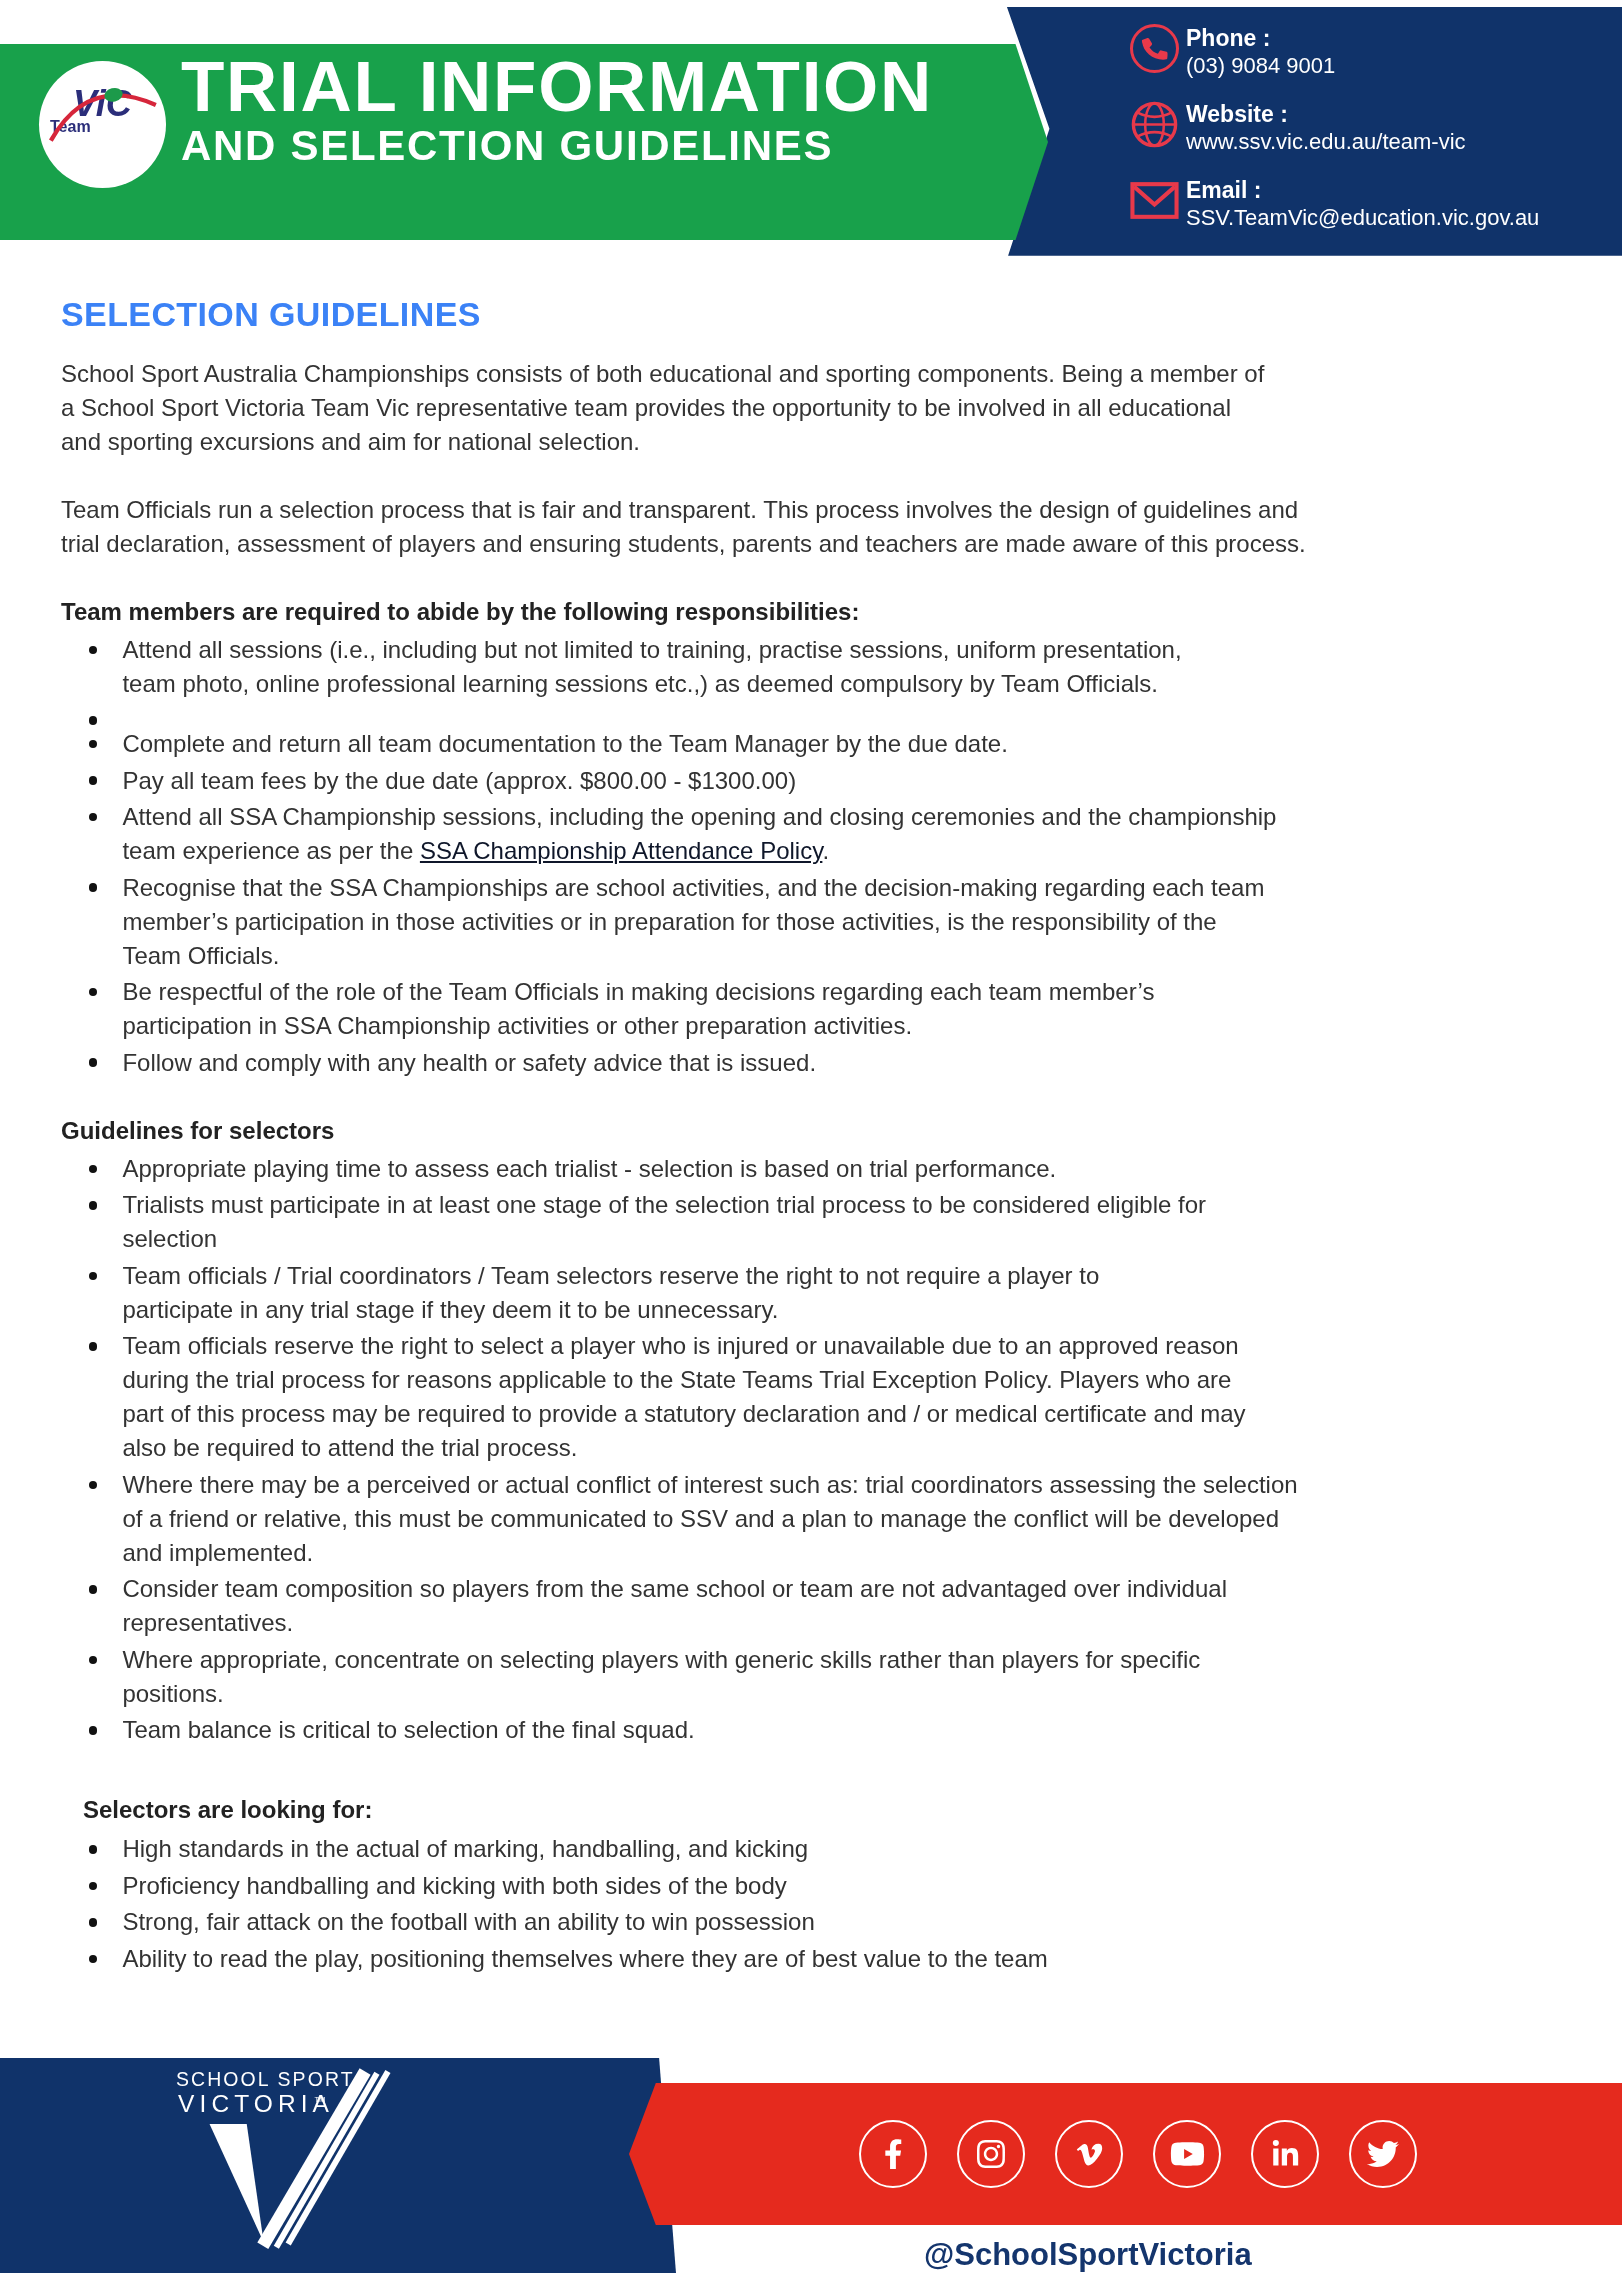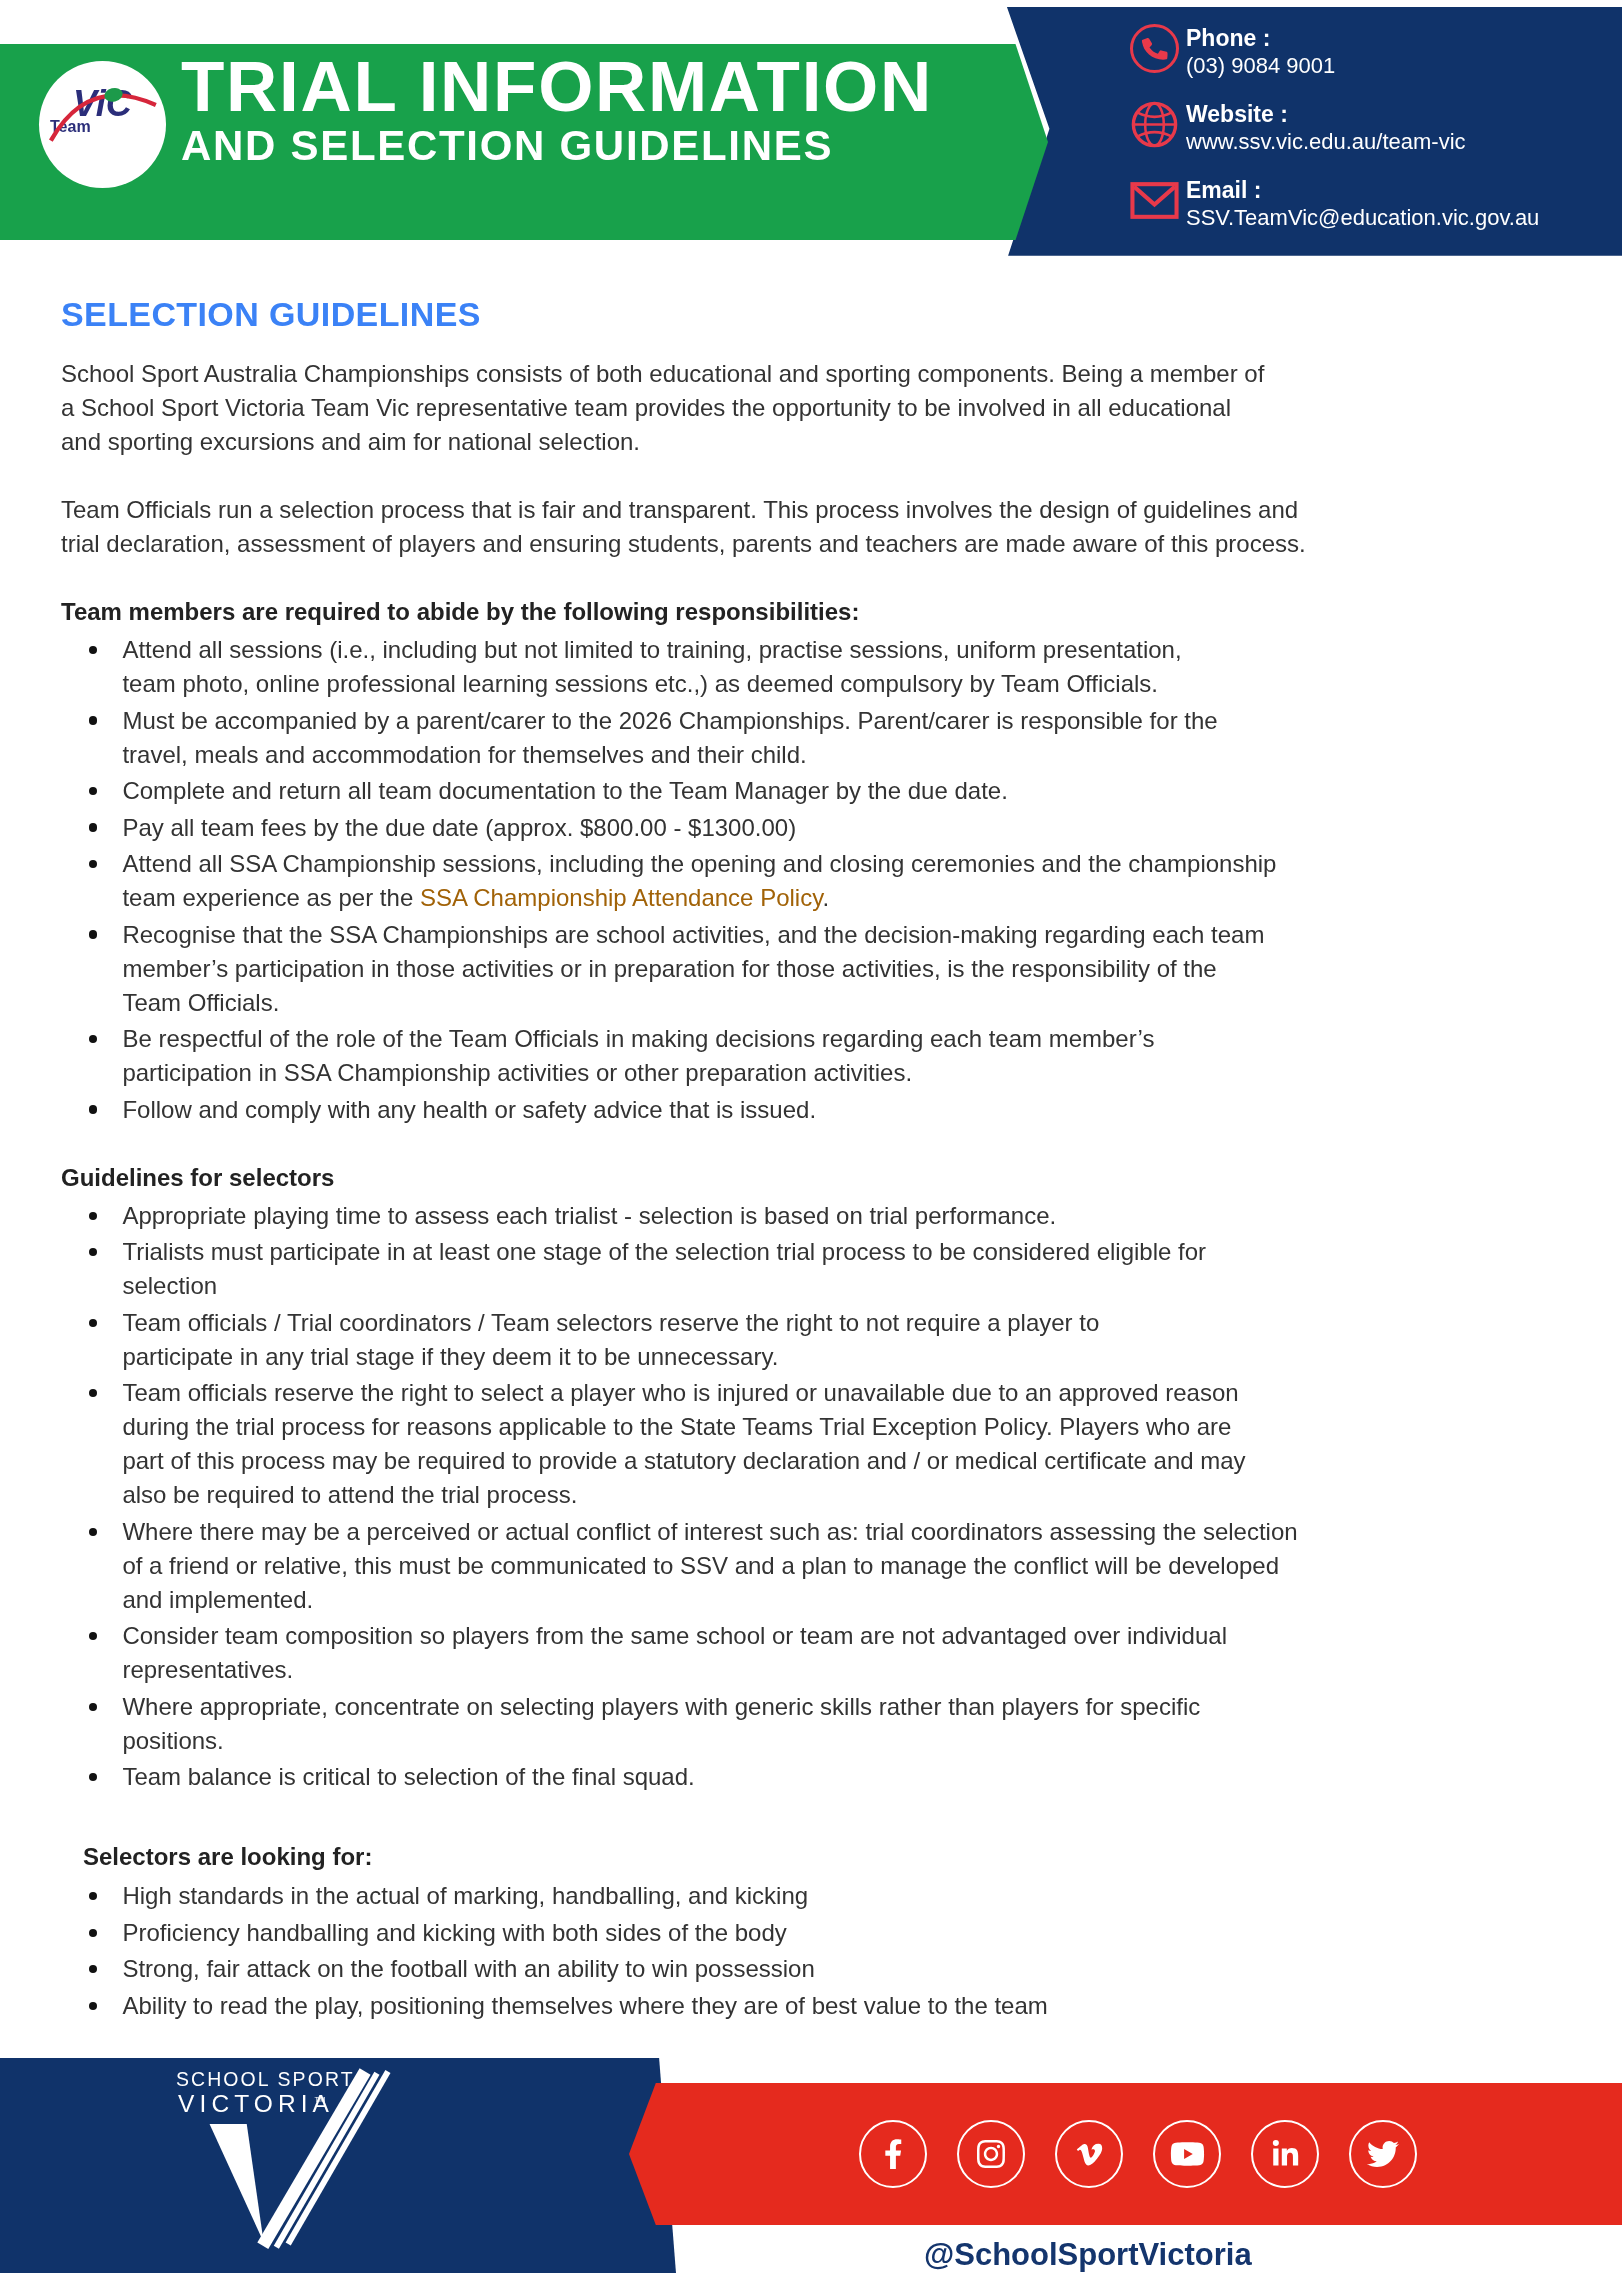--- a/index.html
+++ b/index.html
@@ -36,21 +36,21 @@
     line-height:37px;margin:0 0 24px 0;white-space:nowrap;}
   .tline{line-height:34px;white-space:nowrap;}
   .para{margin:0 0 34px 0;}
   .bold-heading{font-weight:700;color:#222;font-size:24px;line-height:34px;
     margin:0 0 4.2px 0;white-space:nowrap;}
   .h3indent{margin:46px 0 5px 22px;}
   .list{margin:0 0 34px 0;}
   .li{display:flex;margin-bottom:2.5px;}
   .dot{width:8.4px;height:8.4px;border-radius:50%;background:#111;margin:12.7px 0 0 28px;flex:none;}
   .ltext{margin-left:25px;}
-  .doclink{color:#a16207;}
+  .doclink{color:#0f172a;text-decoration:underline;}
 
   
   .footer-navy{position:absolute;left:0;top:2058px;width:676px;height:215px;
     background:#10336a;clip-path:polygon(0 0,97.5% 0,100% 100%,0 100%);}
   .footer-red{position:absolute;left:629px;top:2083px;width:994px;height:142px;
     background:#e52a1e;clip-path:polygon(2.7% 0,100% 0,100% 100%,2.7% 100%,0 50%);
     display:flex;align-items:center;padding-left:230px;gap:30px;box-sizing:border-box;}
   .social{width:68px;height:68px;border:2.5px solid #fff;border-radius:50%;
     display:flex;align-items:center;justify-content:center;flex:none;box-sizing:border-box;}
   .handle{position:absolute;left:924px;top:2237px;font-size:31px;font-weight:700;color:#14356d;}
@@ -132,24 +132,20 @@
   <div class="list">
       <div class="li">
         <span class="dot"></span>
         <div class="ltext">
           <div class="tline">Attend all sessions (i.e., including but not limited to training, practise sessions, uniform presentation,</div>
           <div class="tline">team photo, online professional learning sessions etc.,) as deemed compulsory by Team Officials.</div>
         </div>
       </div>
       <div class="li">
         <span class="dot"></span>
-        <div class="ltext">
-          <div class="tline">Must be accompanied by a parent/carer to the 2026 Championships. Parent/carer is responsible for the</div>
-          <div class="tline">travel, meals and accommodation for themselves and their child.</div>
-        </div>
       </div>
       <div class="li">
         <span class="dot"></span>
         <div class="ltext">
           <div class="tline">Complete and return all team documentation to the Team Manager by the due date.</div>
         </div>
       </div>
       <div class="li">
         <span class="dot"></span>
         <div class="ltext">

